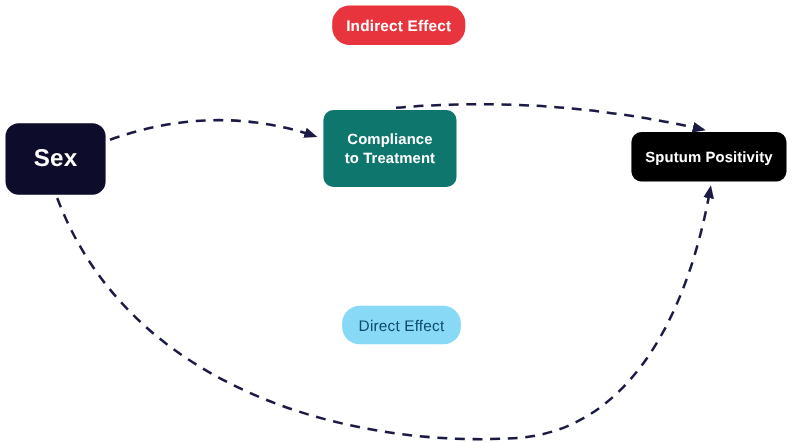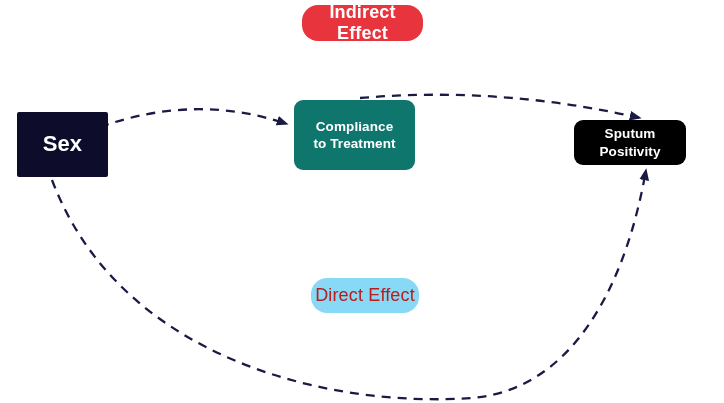--- a/index.html
+++ b/index.html
@@ -36,71 +36,70 @@
     z-index: 3;
   }
   .node-sex {
     left: 5px;
     top: 112px;
     width: 91px;
     height: 65px;
     background: #0d0d2b;
     font-size: 22px;
     font-weight: bold;
-    border-radius: 2px;
-    margin-left: 12px;
+    border-radius: 12px;
   }
   .node-compliance {
     left: 294px;
     top: 100px;
     width: 121px;
     height: 70px;
     background: #0f766e;
     font-size: 13.5px;
     font-weight: bold;
     padding: 0 9px;
   }
   .node-sputum {
     left: 574px;
     top: 120px;
-    width: 112px;
+    width: 141px;
     height: 45px;
     background: #000000;
     font-size: 13.5px;
     font-weight: bold;
     padding: 0 6px;
   }
   .badge {
     position: absolute;
     box-sizing: border-box;
     display: flex;
     align-items: center;
     justify-content: center;
     text-align: center;
     border-radius: 16px;
-    font-size: 18px;
+    font-size: 14px;
     font-weight: bold;
     letter-spacing: 0.15px;
     z-index: 3;
   }
   .badge-indirect {
     left: 302px;
     top: 5px;
     width: 121px;
     height: 36px;
     background: #e8343c;
     color: #ffffff;
   }
   .badge-direct {
     left: 311px;
     top: 278px;
     width: 108px;
     height: 35px;
     background: #87d9f5;
-    color: #b91c1c;
+    color: #0c4a6e;
     font-weight: normal;
   }
   .nlabel {
     display: block;
     white-space: pre-line;
   }
 </style>
 </head>
 <body>
 

